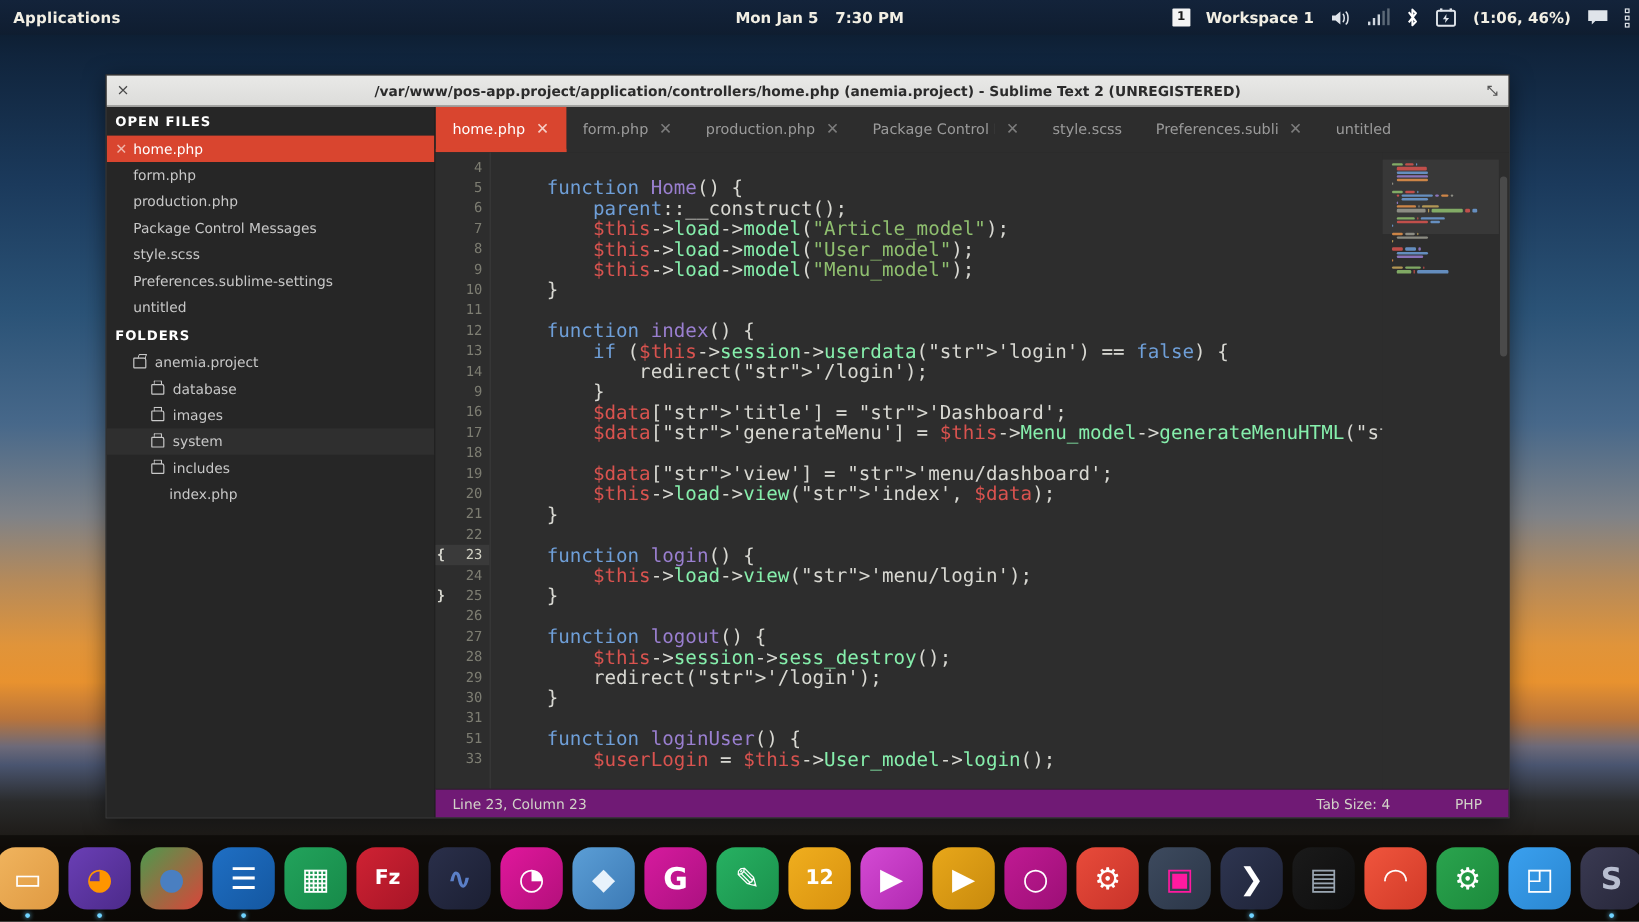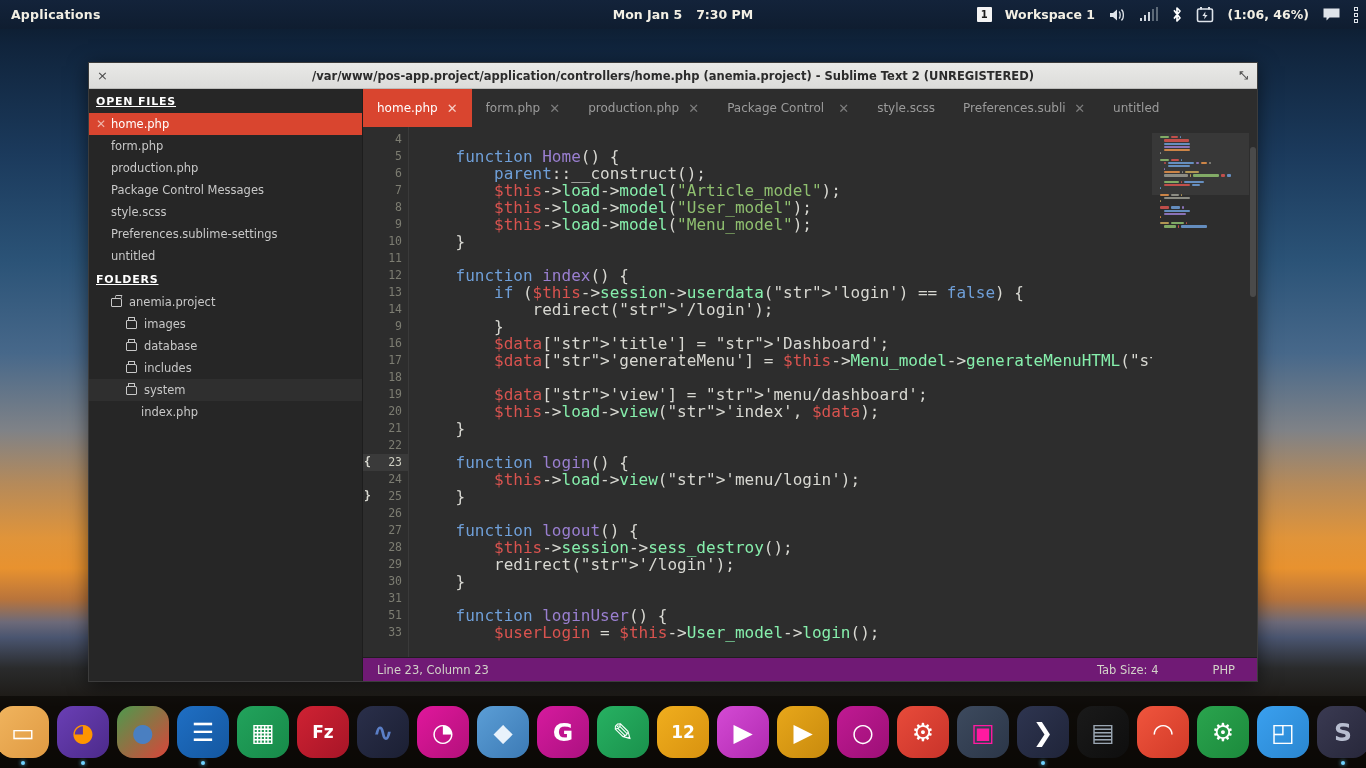--- a/index.html
+++ b/index.html
@@ -96,21 +96,20 @@
 
   
   #sidebar {
     width: 274px; background: #262626; border-right: 1px solid #1d1d1d;
     font-size: 11.5px; color: #c8c8c8; padding-top: 0px; overflow: hidden;
     flex-shrink: 0;
   }
   .sb-head {
     color: #ffffff; font-weight: bold; font-size: 11px; letter-spacing: .8px;
     padding: 6px 0 5px 7px;
-    text-decoration: underline;
   }
   .sb-row {
     height: 22px; display: flex; align-items: center;
     padding-left: 7px; white-space: nowrap; overflow: hidden;
   }
   .sb-row.active { background: #d9452f; color: #fff; }
   .sb-row.hl { background: #2f2f2f; }
   .sb-row .x { color: #f0b6ab; margin-right: 5px; font-size: 12px; }
   .sb-row .lbl { }
   .indent1 { padding-left: 22px; }
@@ -311,33 +310,33 @@
           </div>
         </div>
       <div class="sb-head">FOLDERS</div>
       <div class="sb-row indent1">
         <span class="folder-ico folder-open"></span>
         <span class="lbl">anemia.project</span>
       </div>
       <div id="folders-list">
           <div class="sb-row indent3">
             <span class="folder-ico"></span>
-            <span class="lbl">images</span>
+            <span class="lbl">database</span>
           </div>
           <div class="sb-row indent3">
             <span class="folder-ico"></span>
-            <span class="lbl">database</span>
+            <span class="lbl">images</span>
+          </div>
+          <div class="sb-row indent3 hl">
+            <span class="folder-ico"></span>
+            <span class="lbl">system</span>
           </div>
           <div class="sb-row indent3">
             <span class="folder-ico"></span>
             <span class="lbl">includes</span>
-          </div>
-          <div class="sb-row indent3 hl">
-            <span class="folder-ico"></span>
-            <span class="lbl">system</span>
           </div>
         </div>
       <div id="files-list">
           <div class="sb-row indent4">
             <span class="lbl">index.php</span>
           </div>
         </div>
     </div>
 
     <div id="editor-col">

